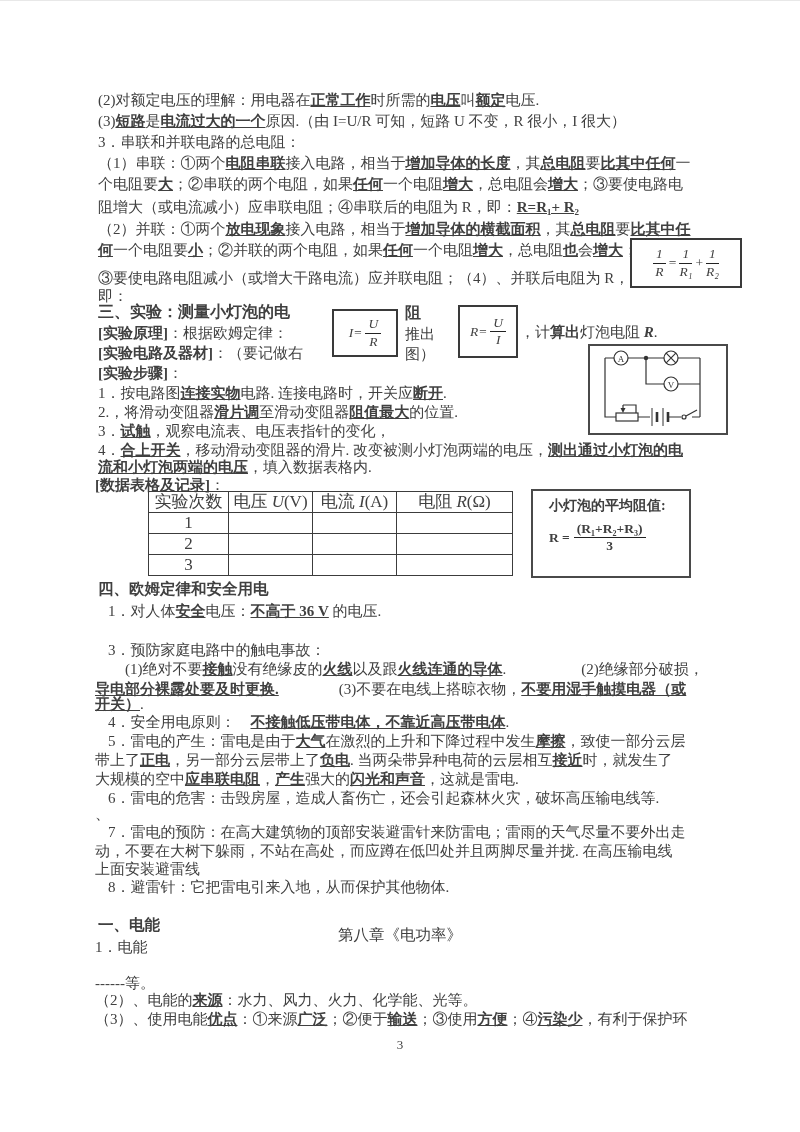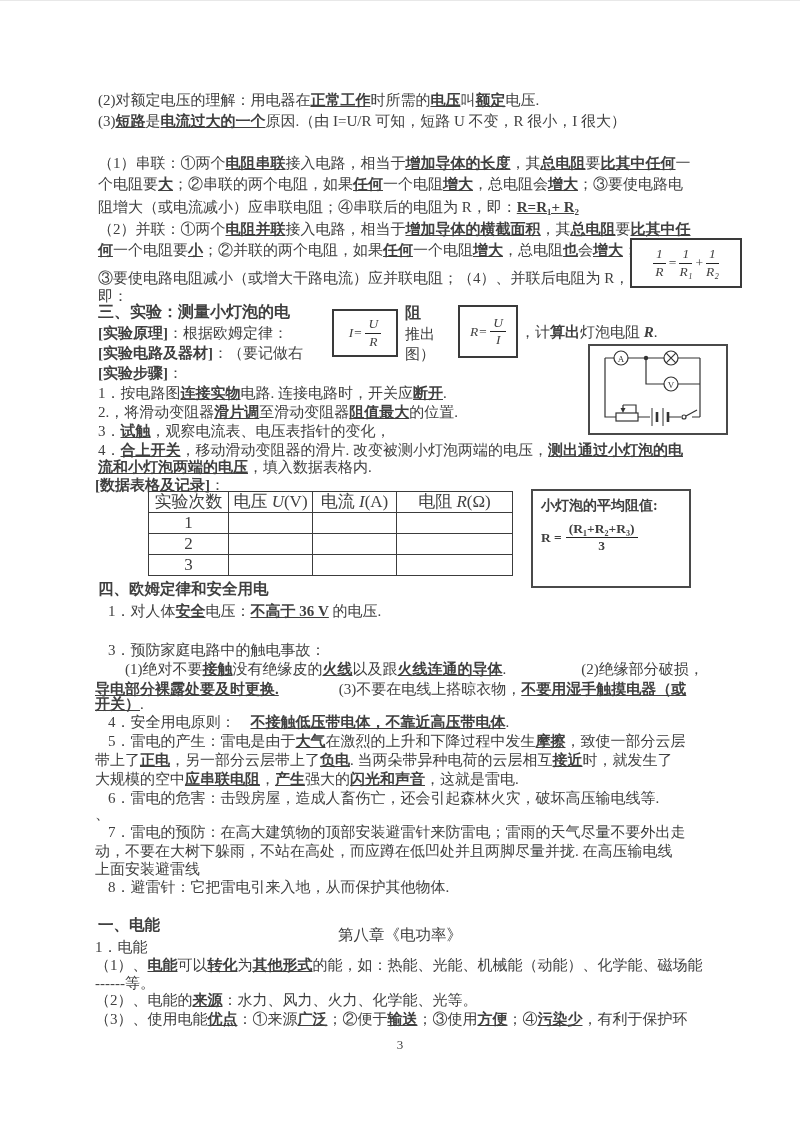--- a/index.html
+++ b/index.html
@@ -18,38 +18,39 @@
         align-items:center;justify-content:center;gap:3px;
         font-family:"Liberation Serif","DejaVu Serif",serif;font-style:italic;font-size:13.5px;line-height:1;}
   .frac{display:inline-block;vertical-align:middle;text-align:center;}
   .fnum{display:block;border-bottom:1px solid #222;padding:0 3px;line-height:1.2;}
   .fden{display:block;line-height:1.2;}
   .fop{font-style:normal;}
   .dtable{position:absolute;left:148px;top:490px;border-collapse:collapse;font-size:17px;}
   .dtable th,.dtable td{border:1px solid #3c3c3c;font-weight:normal;text-align:center;
         height:19px;padding:0;white-space:pre;}
   .dtable .c0{width:79px}.dtable .c1{width:83px}.dtable .c2{width:83px}.dtable .c3{width:115px}
-  .avgbox{position:absolute;left:531px;top:488px;width:160px;height:99px;border:2px solid #4a4a4a;
-        background:#fff;font-weight:bold;padding:6px 8px;box-sizing:border-box;}
+  .avgbox{position:absolute;left:531px;top:488px;width:160px;height:89px;border:2px solid #4a4a4a;
+        background:#fff;font-weight:bold;padding:6px 16px;box-sizing:border-box;}
   .avgtitle{font-size:14px;line-height:18px;}
   .avgformula{font-size:13.5px;margin-top:6px;display:flex;align-items:center;gap:4px;}
   .circuit{position:absolute;left:588px;top:343px;width:136px;height:87px;border:2px solid #4a4a4a;background:#fff;}
   .pagenum{position:absolute;left:0;top:1034px;width:800px;text-align:center;font-size:13px;}
 </style>
 </head>
 <body>
 
 <div class="page">
 
   <div class="ln" style="top:89px"><span>(2)对额定电压的理解：用电器在</span><span class="bu">正常工作</span><span>时所需的</span><span class="bu">电压</span><span>叫</span><span class="bu">额定</span><span>电压.</span></div>
   <div class="ln" style="top:110px"><span>(3)</span><span class="bu">短路</span><span>是</span><span class="bu">电流过大的一个</span><span>原因.（由 I=U/R 可知，短路 U 不变，R 很小，I 很大）</span></div>
+  <div class="ln" style="top:131px"><span>3．串联和并联电路的总电阻：</span></div>
   <div class="ln" style="top:152px"><span>（1）串联：①两个</span><span class="bu">电阻串联</span><span>接入电路，相当于</span><span class="bu">增加导体的长度</span><span>，其</span><span class="bu">总电阻</span><span>要</span><span class="bu">比其中任何</span><span>一</span></div>
   <div class="ln" style="top:173px"><span>个电阻要</span><span class="bu">大</span><span>；②串联的两个电阻，如果</span><span class="bu">任何</span><span>一个电阻</span><span class="bu">增大</span><span>，总电阻会</span><span class="bu">增大</span><span>；③要使电路电</span></div>
   <div class="ln" style="top:196px"><span>阻增大（或电流减小）应串联电阻；④串联后的电阻为 R，即：</span><span class="bu">R=R₁+ R₂</span></div>
-  <div class="ln" style="top:218px"><span>（2）并联：①两个</span><span class="bu">电阻并联</span><span>接入电路，相当于</span><span class="bu">增加导体的横截面积</span><span>，其</span><span class="bu">总电阻</span><span>要</span><span class="bu">比其中任</span></div>
+  <div class="ln" style="top:218px"><span>（2）并联：①两个</span><span class="bu">放电现象</span><span>接入电路，相当于</span><span class="bu">增加导体的横截面积</span><span>，其</span><span class="bu">总电阻</span><span>要</span><span class="bu">比其中任</span></div>
   <div class="ln" style="top:239px"><span class="bu">何</span><span>一个电阻要</span><span class="bu">小</span><span>；②并联的两个电阻，如果</span><span class="bu">任何</span><span>一个电阻</span><span class="bu">增大</span><span>，总电阻</span><span class="bu">也</span><span>会</span><span class="bu">增大</span><span>；</span></div>
   <div class="ln" style="top:267px"><span>③要使电路电阻减小（或增大干路电流）应并联电阻；（4）、并联后电阻为 R，</span></div>
   <div class="ln" style="top:285px"><span>即：</span></div>
 
   <div class="fbox" style="left:630px;top:237px;width:108px;height:46px">
     <span class="frac">
         <span class="fnum">1</span>
         <span class="fden">R</span>
       </span>
     <span class="fop">=</span>
@@ -185,19 +186,18 @@
   <div class="ln x95" style="top:803px"><span>、</span></div>
   <div class="ln x108" style="top:821px"><span>7．雷电的预防：在高大建筑物的顶部安装避雷针来防雷电；雷雨的天气尽量不要外出走</span></div>
   <div class="ln x95" style="top:840px"><span>动，不要在大树下躲雨，不站在高处，而应蹲在低凹处并且两脚尽量并拢. 在高压输电线</span></div>
   <div class="ln x95" style="top:858px"><span>上面安装避雷线</span></div>
   <div class="ln x108" style="top:876px"><span>8．避雷针：它把雷电引来入地，从而保护其他物体.</span></div>
 
   <div class="ln center" style="top:924px;font-weight:normal;font-size:15.5px">第八章《电功率》</div>
 
   <div class="hsec" style="top:914px;font-size:15.5px">一、电能</div>
   <div class="ln x95" style="top:936px"><span>1．电能</span></div>
-  <div class="ln x95" style="top:954px"><span>（1）、</span><span class="bu">电能</span><span>可以</span><span class="bu">转化</span><span>为</span><span class="bu">其他形式</span><span>的能，如：热能、光能、机械能（动能）、化学能、磁场能</span></div>
   <div class="ln x95" style="top:972px"><span>------等。</span></div>
   <div class="ln x95" style="top:989px"><span>（2）、电能的</span><span class="bu">来源</span><span>：水力、风力、火力、化学能、光等。</span></div>
   <div class="ln x95" style="top:1008px"><span>（3）、使用电能</span><span class="bu">优点</span><span>：①来源</span><span class="bu">广泛</span><span>；②便于</span><span class="bu">输送</span><span>；③使用</span><span class="bu">方便</span><span>；④</span><span class="bu">污染少</span><span>，有利于保护环</span></div>
 
   <div class="pagenum">3</div>
 </div>
 
 </body></html>

